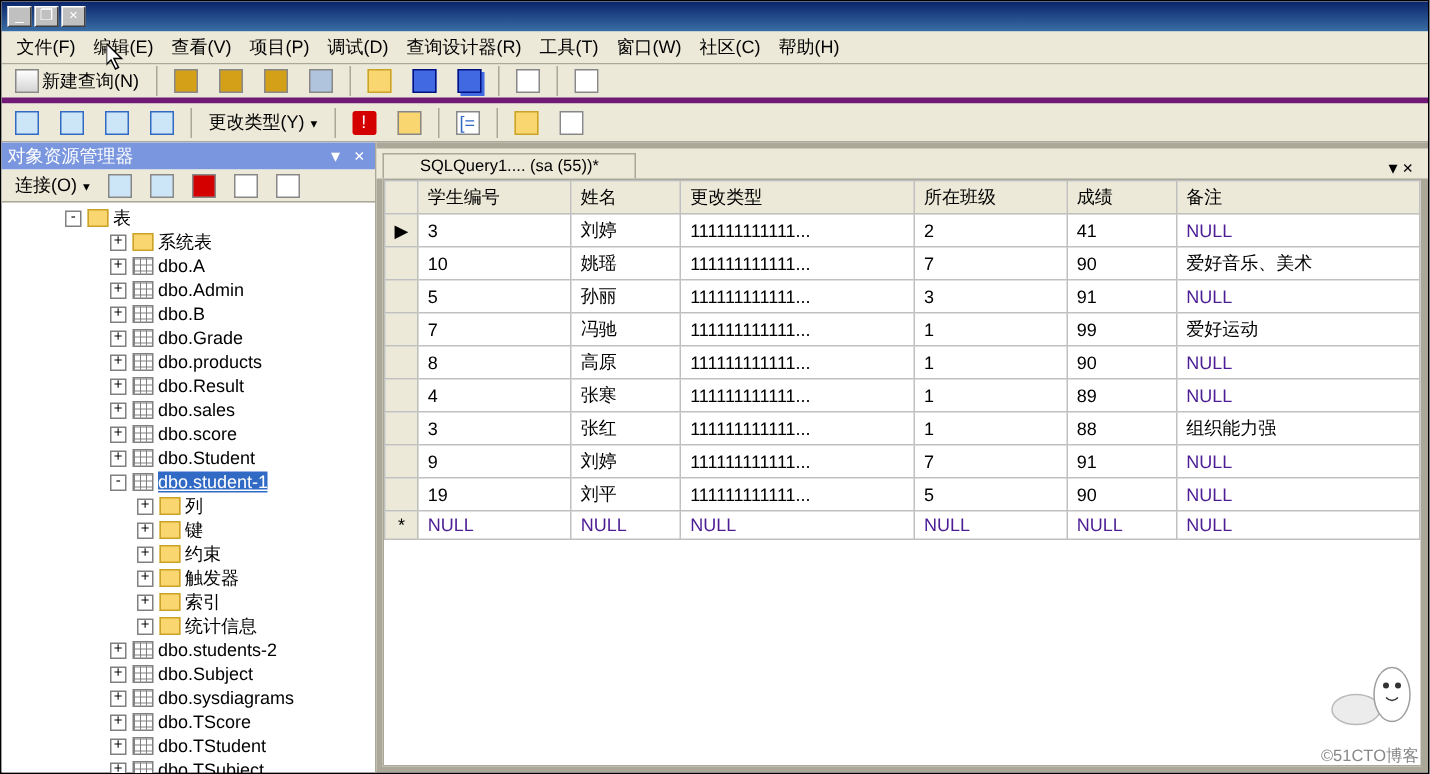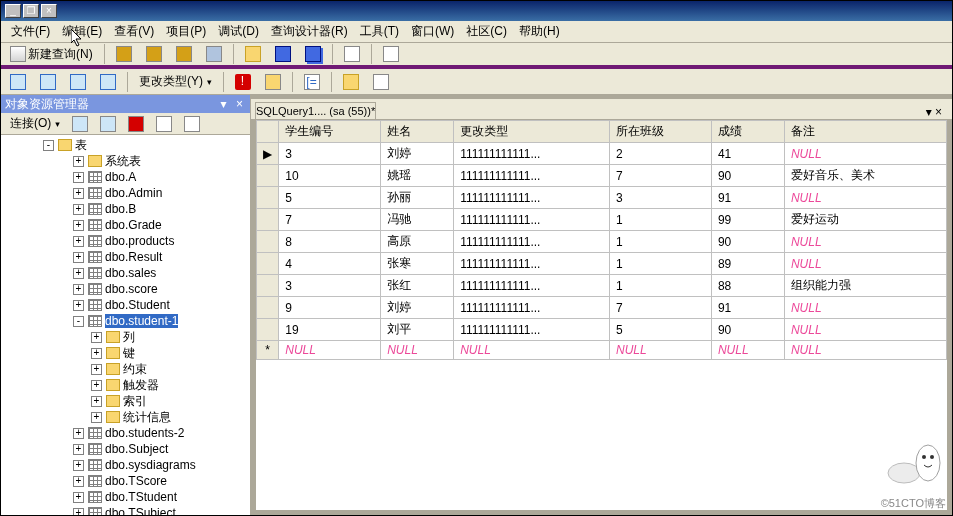--- a/index.html
+++ b/index.html
@@ -20,31 +20,31 @@
 .panel { width:250px; background:#fff; border-right:1px solid #aca899; display:flex; flex-direction:column; }
 .panel-header { background:#7a96df; color:#fff; height:18px; display:flex; align-items:center; justify-content:space-between; padding:0 4px; font-size:11px; }
 .panel-toolbar { background:#ece9d8; height:22px; display:flex; align-items:center; padding:0 4px; gap:2px; border-bottom:1px solid #aca899; }
 .tree { flex:1; overflow:auto; padding:2px; }
 .tree-node { white-space:nowrap; display:flex; align-items:center; height:16px; padding:1px 0; }
 .expander { width:11px; height:11px; border:1px solid #808080; text-align:center; line-height:8px; font-size:10px; margin-right:4px; background:#fff; cursor:default; display:inline-flex; align-items:center; justify-content:center; }
 .spacer { display:inline-block; }
 .folder-icon { width:14px; height:12px; background:#f9d670; border:1px solid #c9a227; margin-right:3px; display:inline-block; }
 .table-icon { width:14px; height:12px; background:#fff; border:1px solid #808080; margin-right:3px; display:inline-block; background-image:linear-gradient(#808080 1px, transparent 1px), linear-gradient(90deg, #808080 1px, transparent 1px); background-size:4px 4px; }
 .tree-label { cursor:default; }
-.tree-label.selected { background:#316ac5; color:#fff; }
+.tree-label.selected { background:#316ac5; color:#fff;text-decoration:underline; }
 .main { flex:1; display:flex; flex-direction:column; background:#aca899; position:relative; }
 .tabs { background:#ece9d8; height:20px; display:flex; align-items:flex-end; padding:0 4px; margin-top:4px; }
-.tab { padding:2px 0; border:1px solid #aca899; border-bottom:none; background:#ece9d8; margin-right:2px; cursor:default; font-size:11px; }
+.tab { padding:2px 24px; border:1px solid #aca899; border-bottom:none; background:#ece9d8; margin-right:2px; cursor:default; font-size:11px; }
 .tab.active { background:#fff; font-weight:bold; }
 .grid-wrap { flex:1; background:#fff; border:1px solid #aca899; margin:0 4px 4px 4px; overflow:auto; position:relative; }
 table.grid { border-collapse:collapse; width:100%; }
 table.grid th, table.grid td { border:1px solid #c0c0c0; padding:2px 6px; text-align:left; height:18px; font-size:12px; }
 table.grid th { background:#ece9d8; font-weight:normal; }
 .rowhead { width:20px; background:#ece9d8; text-align:center !important; }
-.null { color:#ec4899; font-style:italic; }
+.null { color:#4c1d95; }
 .callout { position:absolute; left:320px; top:230px; width:160px; background:#ffffcc; border:2px solid #cc6600; padding:8px; font-size:14px; font-family:"SimSun"; color:#cc3300; box-shadow:2px 2px 4px rgba(0,0,0,.3); }
 .watermark { position:absolute; right:6px; bottom:4px; color:#888; font-size:11px; }
 .ghost { position:absolute; right:8px; bottom:30px; width:60px; height:50px; opacity:.8; }
 .cursor { position:absolute; left:70px; top:28px; width:14px; height:18px; pointer-events:none; }
 .drop-arrow::after { content:"▾"; font-size:9px; margin-left:2px; }
 </style>
 </head>
 <body>
 
 <div class="titlebar">

